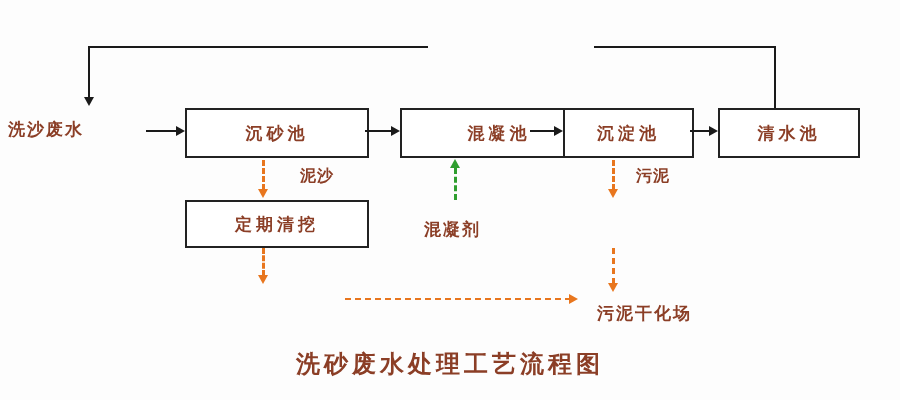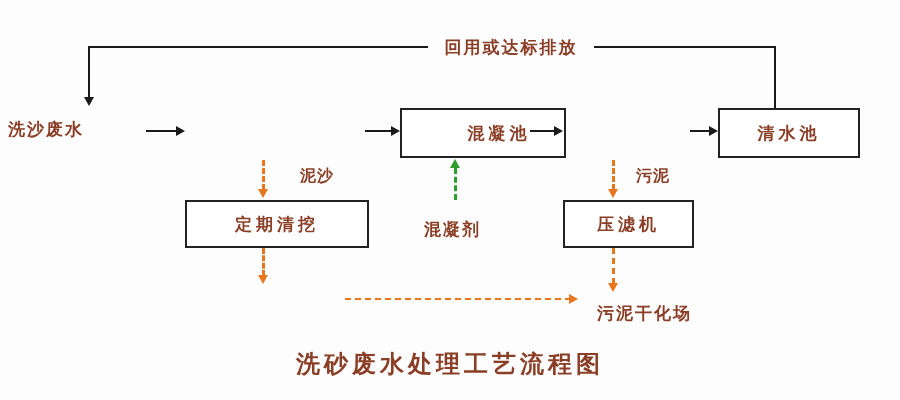--- a/index.html
+++ b/index.html
@@ -53,55 +53,55 @@
     font-size:24px; font-weight:bold; letter-spacing:4px;
     color:var(--text,#8b3e26);
   }
 </style>
 </head>
 <body>
 
 <div class="canvas">
 
   <div class="line-h" style="left:90px; top:46px; width:338px;"></div>
-  <div class="lbl big" style="left:428px; top:36px; width:166px; text-align:center;">回用或达标排放</div>
   <div class="line-h" style="left:594px; top:46px; width:182px;"></div>
   <div class="line-v" style="left:774px; top:46px; height:62px;"></div>
   <div class="line-v" style="left:88px; top:46px; height:52px;"></div>
   <div class="ah-d" style="left:84px; top:97px;"></div>
 
   <div class="lbl big" style="left:8px; top:118px;">洗沙废水</div>
   <div class="line-h" style="left:146px; top:130px; width:32px;"></div>
   <div class="ah-r" style="left:176px; top:126px;"></div>
 
+  <div class="box" style="left:185px; top:108px; width:180px;">沉砂池</div>
   <div class="line-h" style="left:365px; top:130px; width:28px;"></div>
   <div class="ah-r" style="left:391px; top:126px;"></div>
 
   <div class="box" style="left:400px; top:108px; width:130px;padding-left:32px;">混凝池</div>
   <div class="line-h" style="left:530px; top:130px; width:26px;"></div>
   <div class="ah-r" style="left:554px; top:126px;"></div>
 
+  <div class="box" style="left:563px; top:108px; width:127px;">沉淀池</div>
   <div class="line-h" style="left:690px; top:130px; width:22px;"></div>
   <div class="ah-r" style="left:709px; top:126px;"></div>
 
   <div class="box" style="left:718px; top:108px; width:138px;">清水池</div>
 
   <div class="dash-v" style="left:262px; top:160px; height:30px;"></div>
   <div class="ah-d orange" style="left:258px; top:189px;"></div>
   <div class="lbl small" style="left:300px; top:166px;">泥沙</div>
   <div class="box" style="left:185px; top:200px; width:180px; height:44px;">定期清挖</div>
 
   <div class="ah-u" style="left:450px; top:159px;"></div>
   <div class="dash-v green" style="left:454px; top:168px; height:32px;"></div>
   <div class="lbl big" style="left:424px; top:218px;">混凝剂</div>
 
   <div class="dash-v" style="left:612px; top:160px; height:30px;"></div>
   <div class="ah-d orange" style="left:608px; top:189px;"></div>
   <div class="lbl small" style="left:636px; top:166px;">污泥</div>
-  <div class="box" style="left:563px; top:200px; width:127px; height:44px;">压滤机</div>
 
   <div class="dash-v" style="left:262px; top:248px; height:28px;"></div>
   <div class="ah-d orange" style="left:258px; top:275px;"></div>
 
   <div class="dash-v" style="left:612px; top:248px; height:36px;"></div>
   <div class="ah-d orange" style="left:608px; top:283px;"></div>
   <div class="lbl big" style="left:597px; top:302px;">污泥干化场</div>
 
   <div class="dash-h" style="left:345px; top:298px; width:226px;"></div>
   <div class="ah-r orange" style="left:569px; top:294px;"></div>

